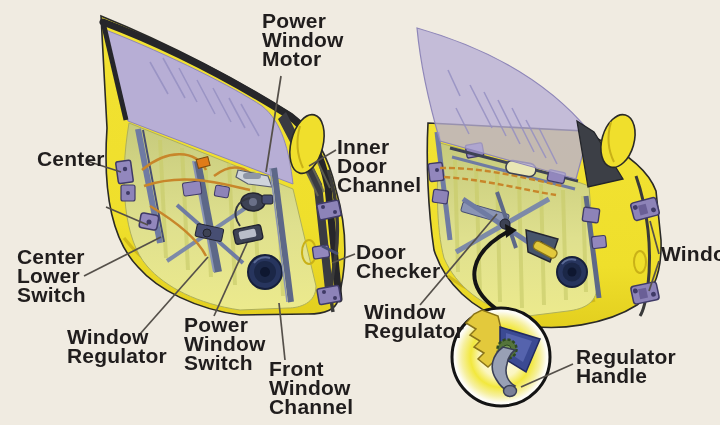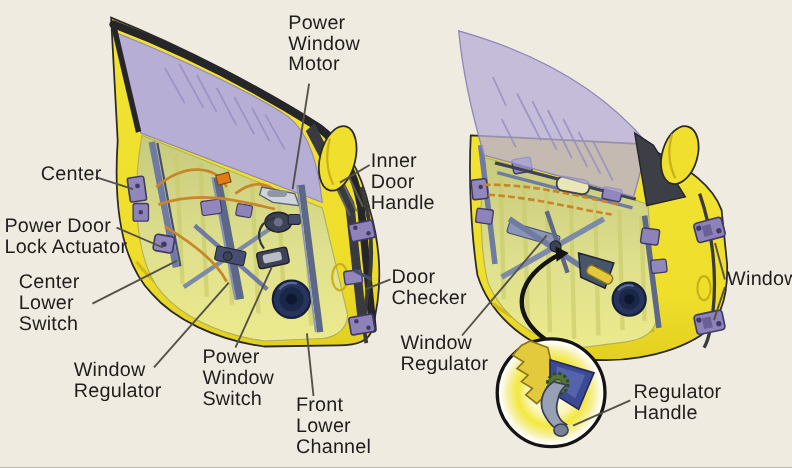--- a/index.html
+++ b/index.html
@@ -4,21 +4,21 @@
 <style>
   html,body{margin:0;padding:0;background:#888;}
   .stage{
     position:relative;width:720px;height:425px;overflow:hidden;
     background:#f0ebe1;
     font-family:"Liberation Sans","DejaVu Sans",sans-serif;
   }
   .stage svg{position:absolute;left:0;top:0;}
   .lbl{
     position:absolute;
-    font-weight:normal;font-size:18px;line-height:19px;
+    font-weight:bold;font-size:21px;line-height:19px;
     color:#201d1d;white-space:pre-line;letter-spacing:.2px;
     user-select:none;
   }
 </style>
 </head>
 <body>
 
 <div class="stage">
 
 <svg width="720" height="425" viewBox="0 0 720 425">
@@ -275,36 +275,34 @@
     <line x1="659" y1="254" x2="650" y2="221"></line>
     <line x1="659" y1="261" x2="649" y2="291"></line>
     <line x1="573" y1="364" x2="521" y2="387"></line>
   </g>
 </svg>
 
   <div class="lbl" style="left:262px;top:11px">Power
 Window
 Motor</div>
   <div class="lbl" style="left:37px;top:149px">Center</div>
-  <div class="lbl" style="left:4px;top:196px">Power Door
-Lock Actuator</div>
   <div class="lbl" style="left:17px;top:247px">Center
 Lower
 Switch</div>
   <div class="lbl" style="left:67px;top:327px">Window
 Regulator</div>
   <div class="lbl" style="left:184px;top:315px">Power
 Window
 Switch</div>
   <div class="lbl" style="left:269px;top:359px">Front
-Lower
+Window
 Channel</div>
   <div class="lbl" style="left:337px;top:137px">Inner
 Door
-Handle</div>
+Channel</div>
   <div class="lbl" style="left:356px;top:242px">Door
 Checker</div>
   <div class="lbl" style="left:364px;top:302px">Window
 Regulator</div>
   <div class="lbl" style="left:661px;top:244px">Window</div>
   <div class="lbl" style="left:576px;top:347px">Regulator
 Handle</div>
 
 </div>
 

